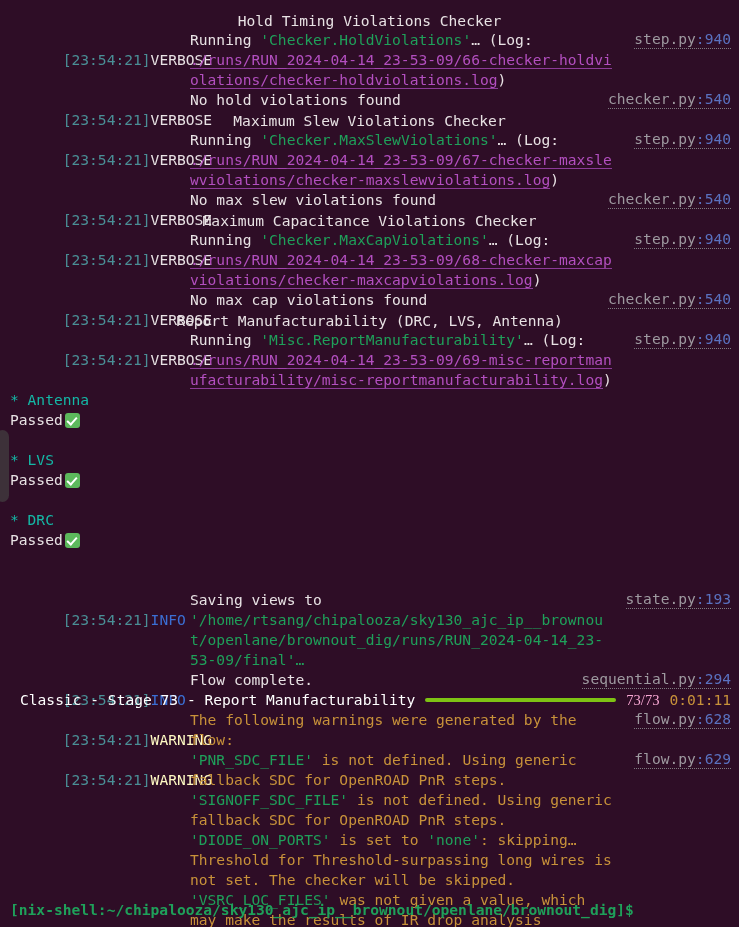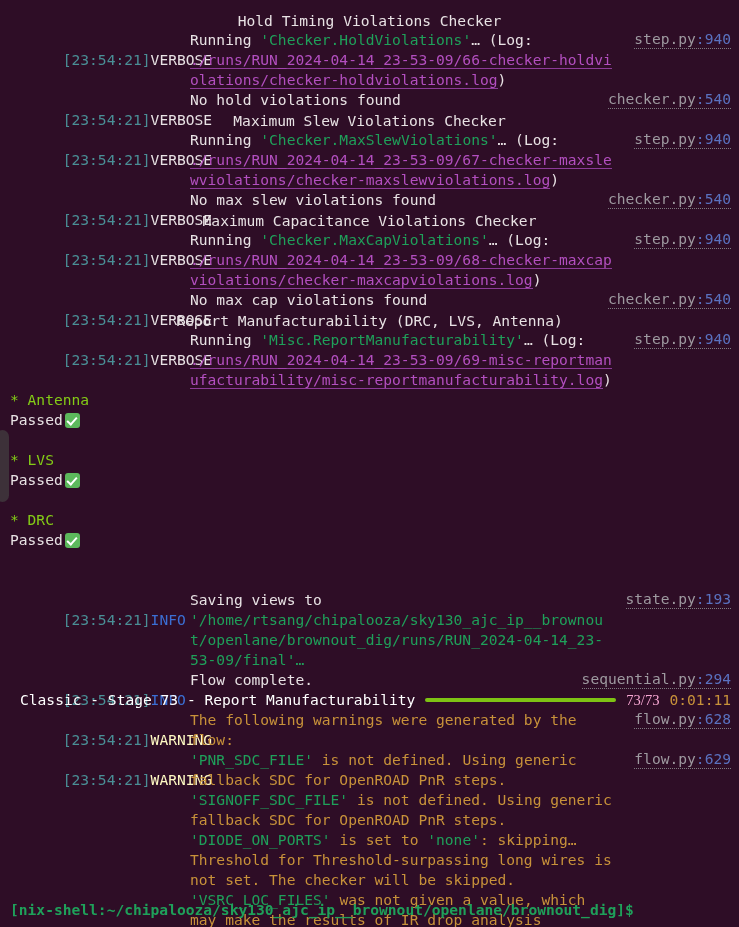--- a/index.html
+++ b/index.html
@@ -110,21 +110,21 @@
     text-align: center;
   }
   .srccol .lno { color: #5a72c0; }
 
   .txt      { color: #e8e2e4; }
   .str-green{ color: #1fa05a; }
   .path-mag { color: #b34fc0; border-bottom: 1px solid #8c3a98; }
   .path-grn { color: #1fa05a; }
   .warn-txt { color: #c8923a; }
   .warn-key { color: #1fa05a; }
-  .star     { color: #84cc16; }
+  .star     { color: #14b8a6; }
 
   
   .check {
     display: inline-block;
     width: 15px;
     height: 15px;
     background: #5cb85c;
     border-radius: 3px;
     position: relative;
     vertical-align: -3px;

